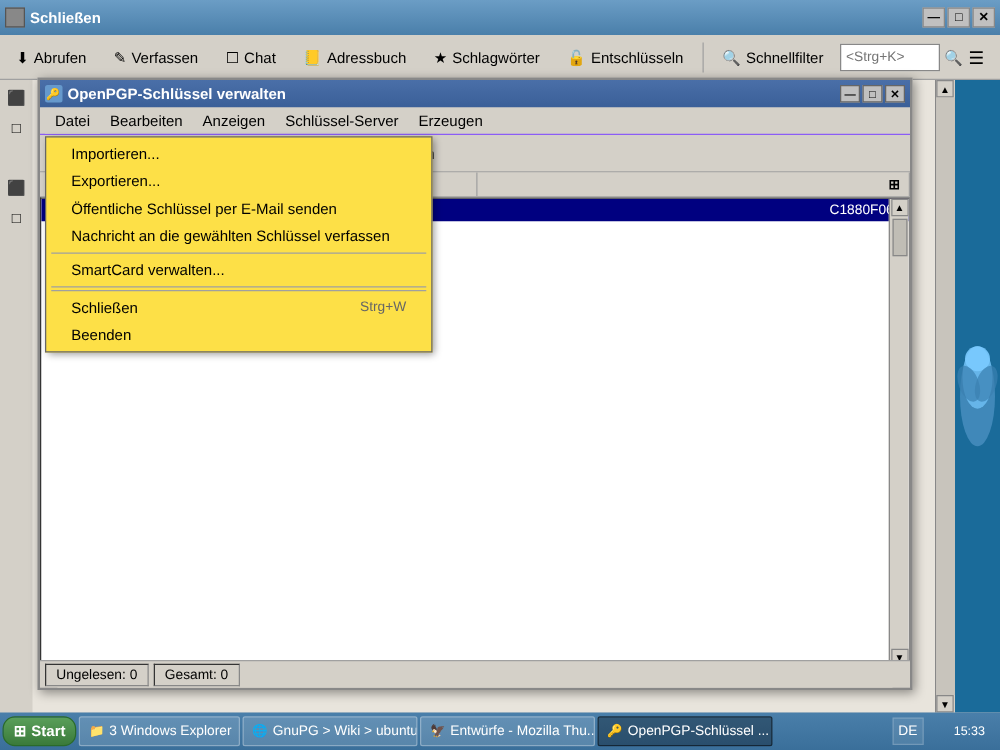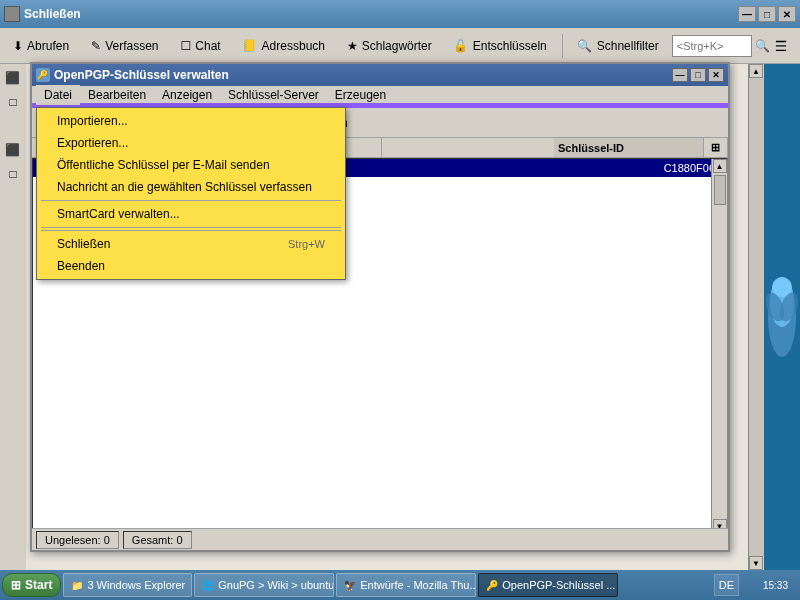--- a/index.html
+++ b/index.html
@@ -153,21 +153,21 @@
       justify-content: center;
       font-size: 9px;
       cursor: pointer;
       color: #000;
     }
 
     
     .pgp-menubar {
       height: 22px;
       background: #d4d0c8;
-      border-bottom: 5px solid #8b5cf6;
+      border-bottom: 1px solid #8b5cf6;
       display: flex;
       align-items: center;
       padding: 0 4px;
     }
     .menu-item {
       padding: 2px 8px;
       cursor: pointer;
       font-size: 12px;
       height: 20px;
       display: flex;
@@ -668,23 +668,20 @@
       </div>
     </div>
 
     <div class="pgp-content">
 
       <div class="table-header">
         <div class="col-header col-name">
           <span></span>
         </div>
         <div style="flex:1;"></div>
-        <div class="col-header col-keyid">
-          <span>Schlüssel-ID</span>
-        </div>
         <div class="col-header col-icon">⊞</div>
       </div>
 
       <div class="table-area">
         <div class="table-row-selected">
           <span></span>
           <span class="row-keyid">C1880F06</span>
         </div>
 
         <div class="scrollbar-v">

